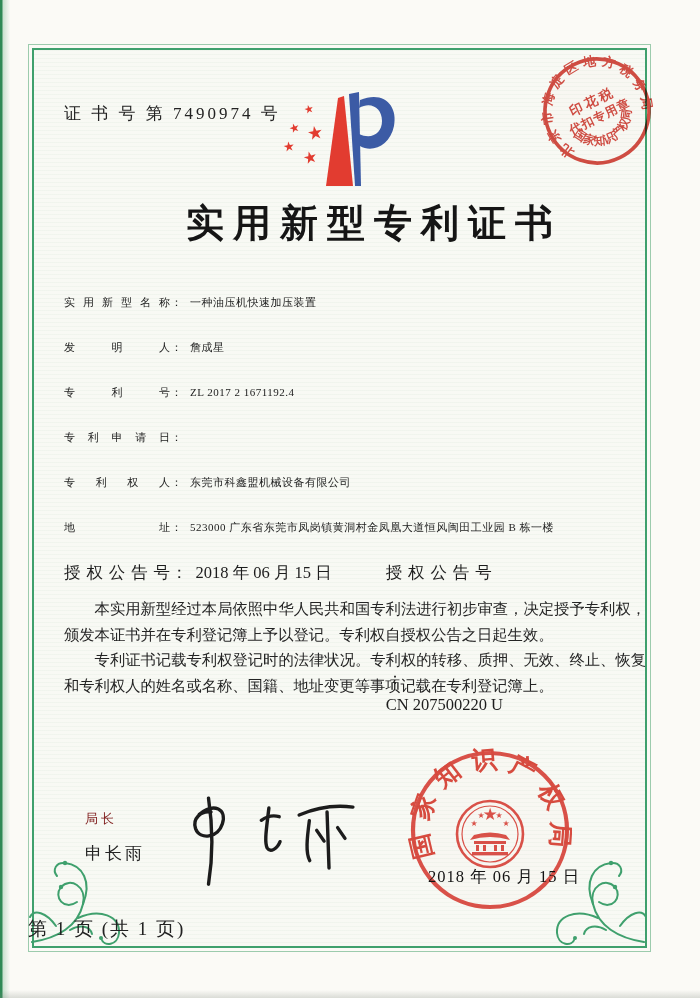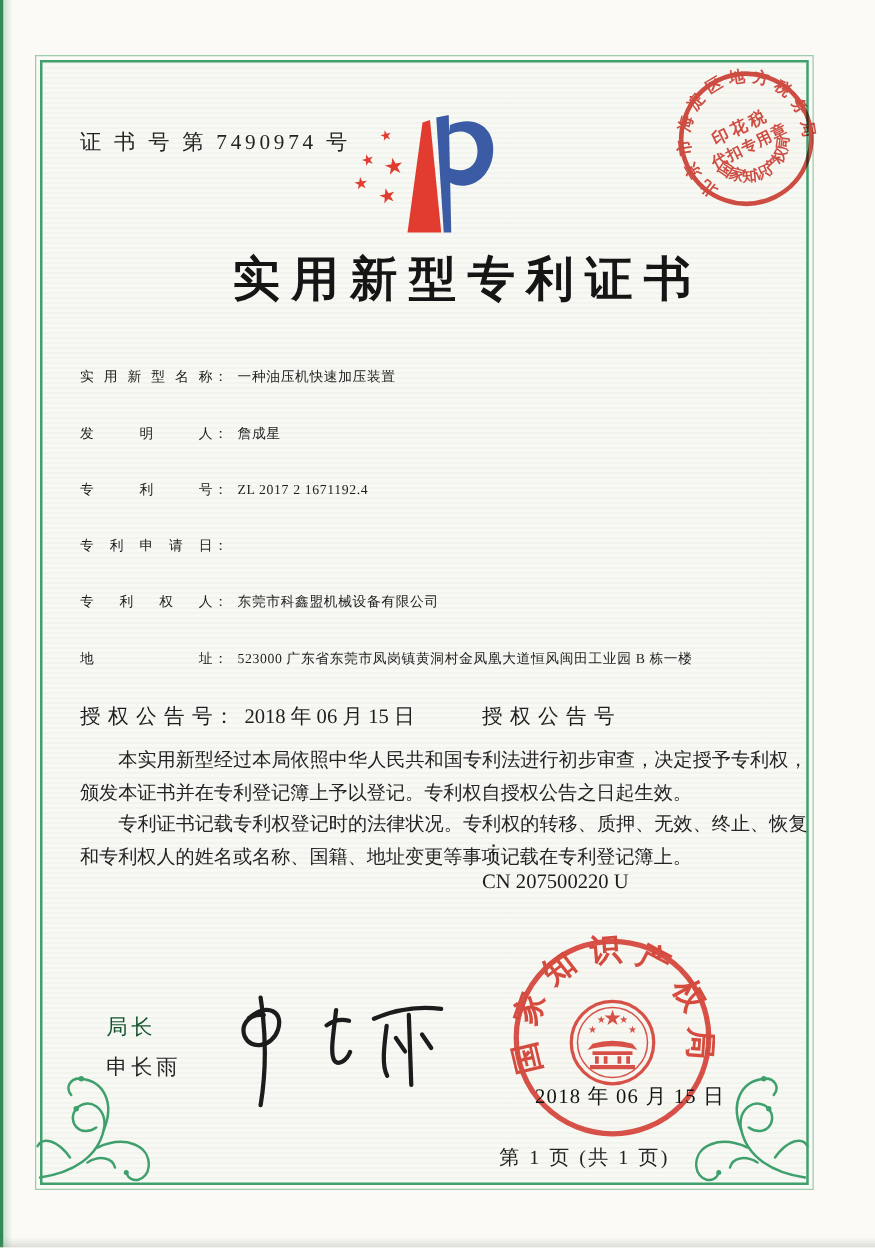--- a/index.html
+++ b/index.html
@@ -58,34 +58,34 @@
   .grant-col .lbl{width:106px;flex:0 0 106px;text-align:justify;text-align-last:justify;}
   .grant-col .colon{margin:0 8px 0 1px;}
   .grant-col.right{margin-left:54px;flex-direction:column;}
   
   .body-text{
     position:absolute;left:64px;right:54px;top:596px;z-index:2;
     font-size:15.3px;line-height:25.5px;text-align:justify;color:#242424;
   }
   .body-text p{margin:0;text-indent:2em;}
   
-  .signer-title{position:absolute;left:85px;top:810px;font-size:17px;letter-spacing:3px;
-    font-family:"Liberation Sans","DejaVu Sans",sans-serif;color:#14532d;z-index:4;}
+  .signer-title{position:absolute;left:85px;top:810px;font-size:13px;letter-spacing:3px;
+    font-family:"Liberation Sans","DejaVu Sans",sans-serif;color:#7f1d1d;z-index:4;}
   .signer-name{position:absolute;left:85px;top:842px;font-size:17px;letter-spacing:3px;
     font-family:"Liberation Sans","DejaVu Sans",sans-serif;color:#242424;z-index:4;}
   .signature-svg{position:absolute;left:170px;top:790px;z-index:4;}
   
   .issuing-seal{position:absolute;left:408px;top:748px;width:164px;height:164px;z-index:5;
     mix-blend-mode:multiply;opacity:.95;}
   .seal-date{position:absolute;left:428px;top:866px;font-size:16.5px;letter-spacing:1px;
     color:#131313;z-index:6;}
   .tax-stamp{position:absolute;left:540px;top:54px;width:114px;height:114px;z-index:5;
     transform:rotate(-26deg);mix-blend-mode:multiply;opacity:.95;}
-  .footer{position:absolute;left:28px;top:916px;width:508px;text-align:right;
-    font-size:16px;letter-spacing:2px;color:#222;z-index:4;}
+  .footer{position:absolute;left:28px;top:916px;width:508px;text-align:left;
+    font-size:19px;letter-spacing:2px;color:#222;z-index:4;}
 </style>
 </head>
 <body>
 
 <div class="scan-edge-left"></div>
 <div class="scan-edge-bottom"></div>
 
 <div class="frame-outer">
   <div class="frame-inner"></div>
 </div>

